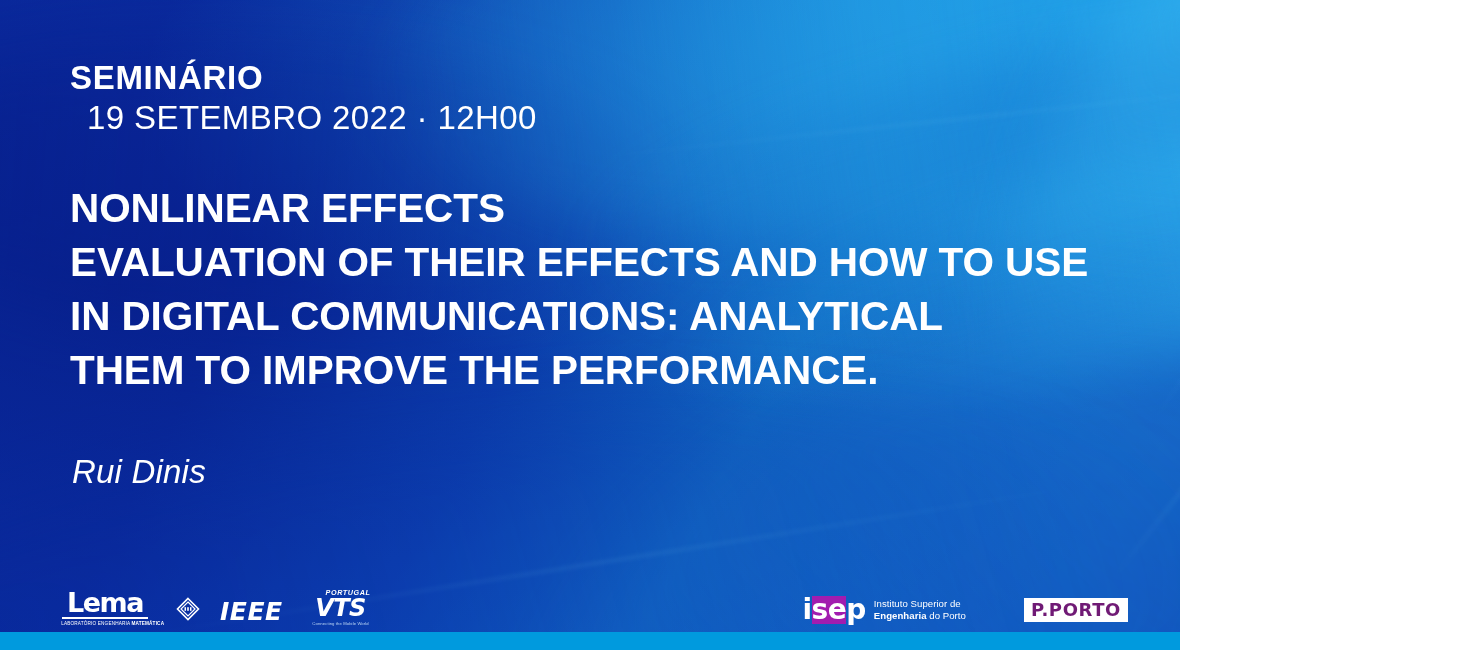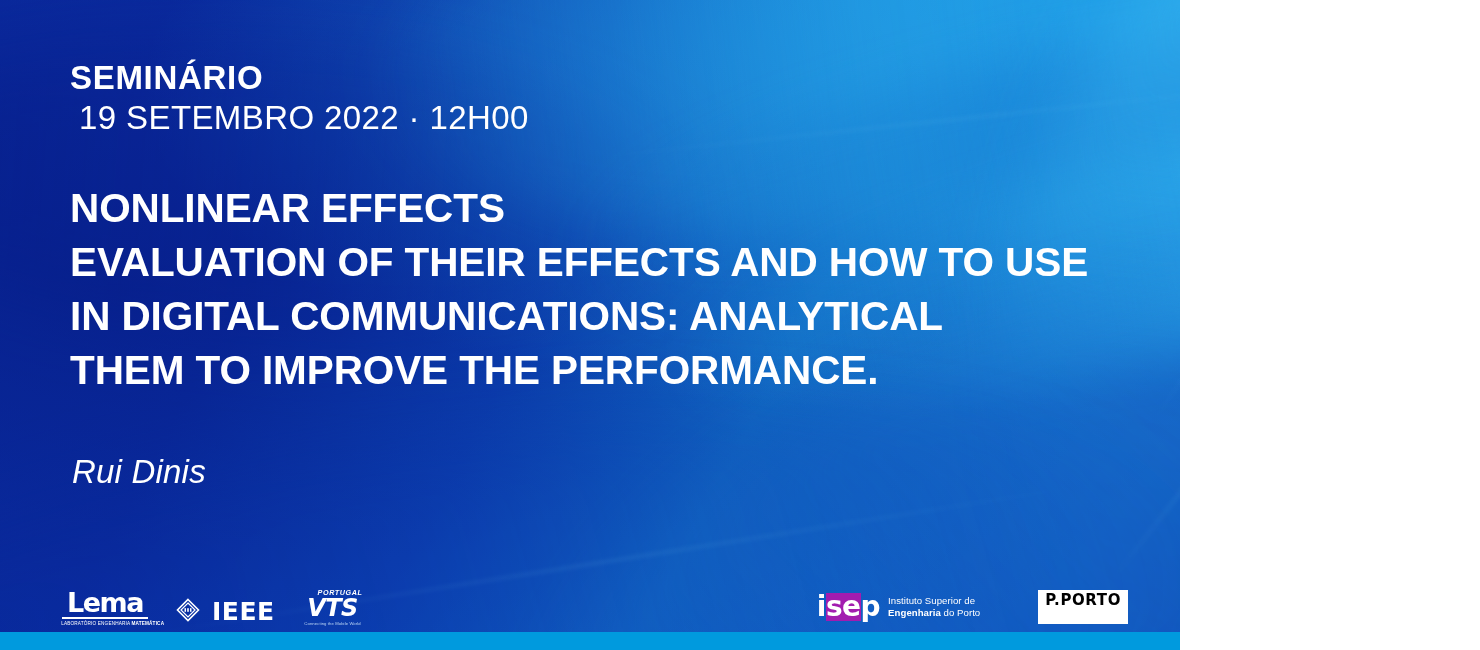--- a/index.html
+++ b/index.html
@@ -112,21 +112,21 @@
     font-weight: 700;
     letter-spacing: 0.7px;
     line-height: 1.08;
     margin: 0;
   }
   .datetime {
     font-size: 33px;
     font-weight: 400;
     letter-spacing: 0.4px;
     line-height: 1.12;
-    margin: 4px 0 0 9px;
+    margin: 4px 0 0 17px;
   }
 
   .title {
     position: absolute;
     left: 70px;
     top: 182px;
     width: 1340px;
     margin: 0;
     color: #ffffff;
     font-size: 40.5px;
@@ -185,21 +185,21 @@
     font-size: 4.6px;
     color: #ffffff;
     letter-spacing: 0.15px;
     text-align: center;
     white-space: nowrap;
     transform: scaleX(1.02);
   }
   .lema-sub b { font-weight: 700; }
 
   
-  .ieee { display: flex; align-items: flex-end; gap: 12px; }
+  .ieee { display: flex; align-items: flex-start; gap: 20px; font-style: italic; }
   .ieee-mark { display: block; }
   .ieee-word {
     font-size: 25px;
     font-weight: 700;
     color: #ffffff;
     letter-spacing: 0.5px;
     font-family: "DejaVu Sans", sans-serif;
   }
 
   
@@ -270,25 +270,25 @@
     font-size: 9.6px;
     line-height: 1.22;
     letter-spacing: 0.05px;
     white-space: nowrap;
   }
   .isep-text .b { font-weight: 700; }
 
   
   .pporto {
     background: #ffffff;
-    color: #000000;
-    font-size: 15px;
+    color: #701a75;
+    font-size: 18px;
     font-weight: 700;
     letter-spacing: 0.6px;
-    padding: 2px 7px 15px 7px;
+    padding: 2px 7px 2px 7px;
     line-height: 1.15;
     font-family: "DejaVu Sans", sans-serif;
   }
 
   
   .bottom-bar {
     position: absolute;
     left: 0; right: 0; bottom: 0;
     height: 18px;
     background: #009ade;

